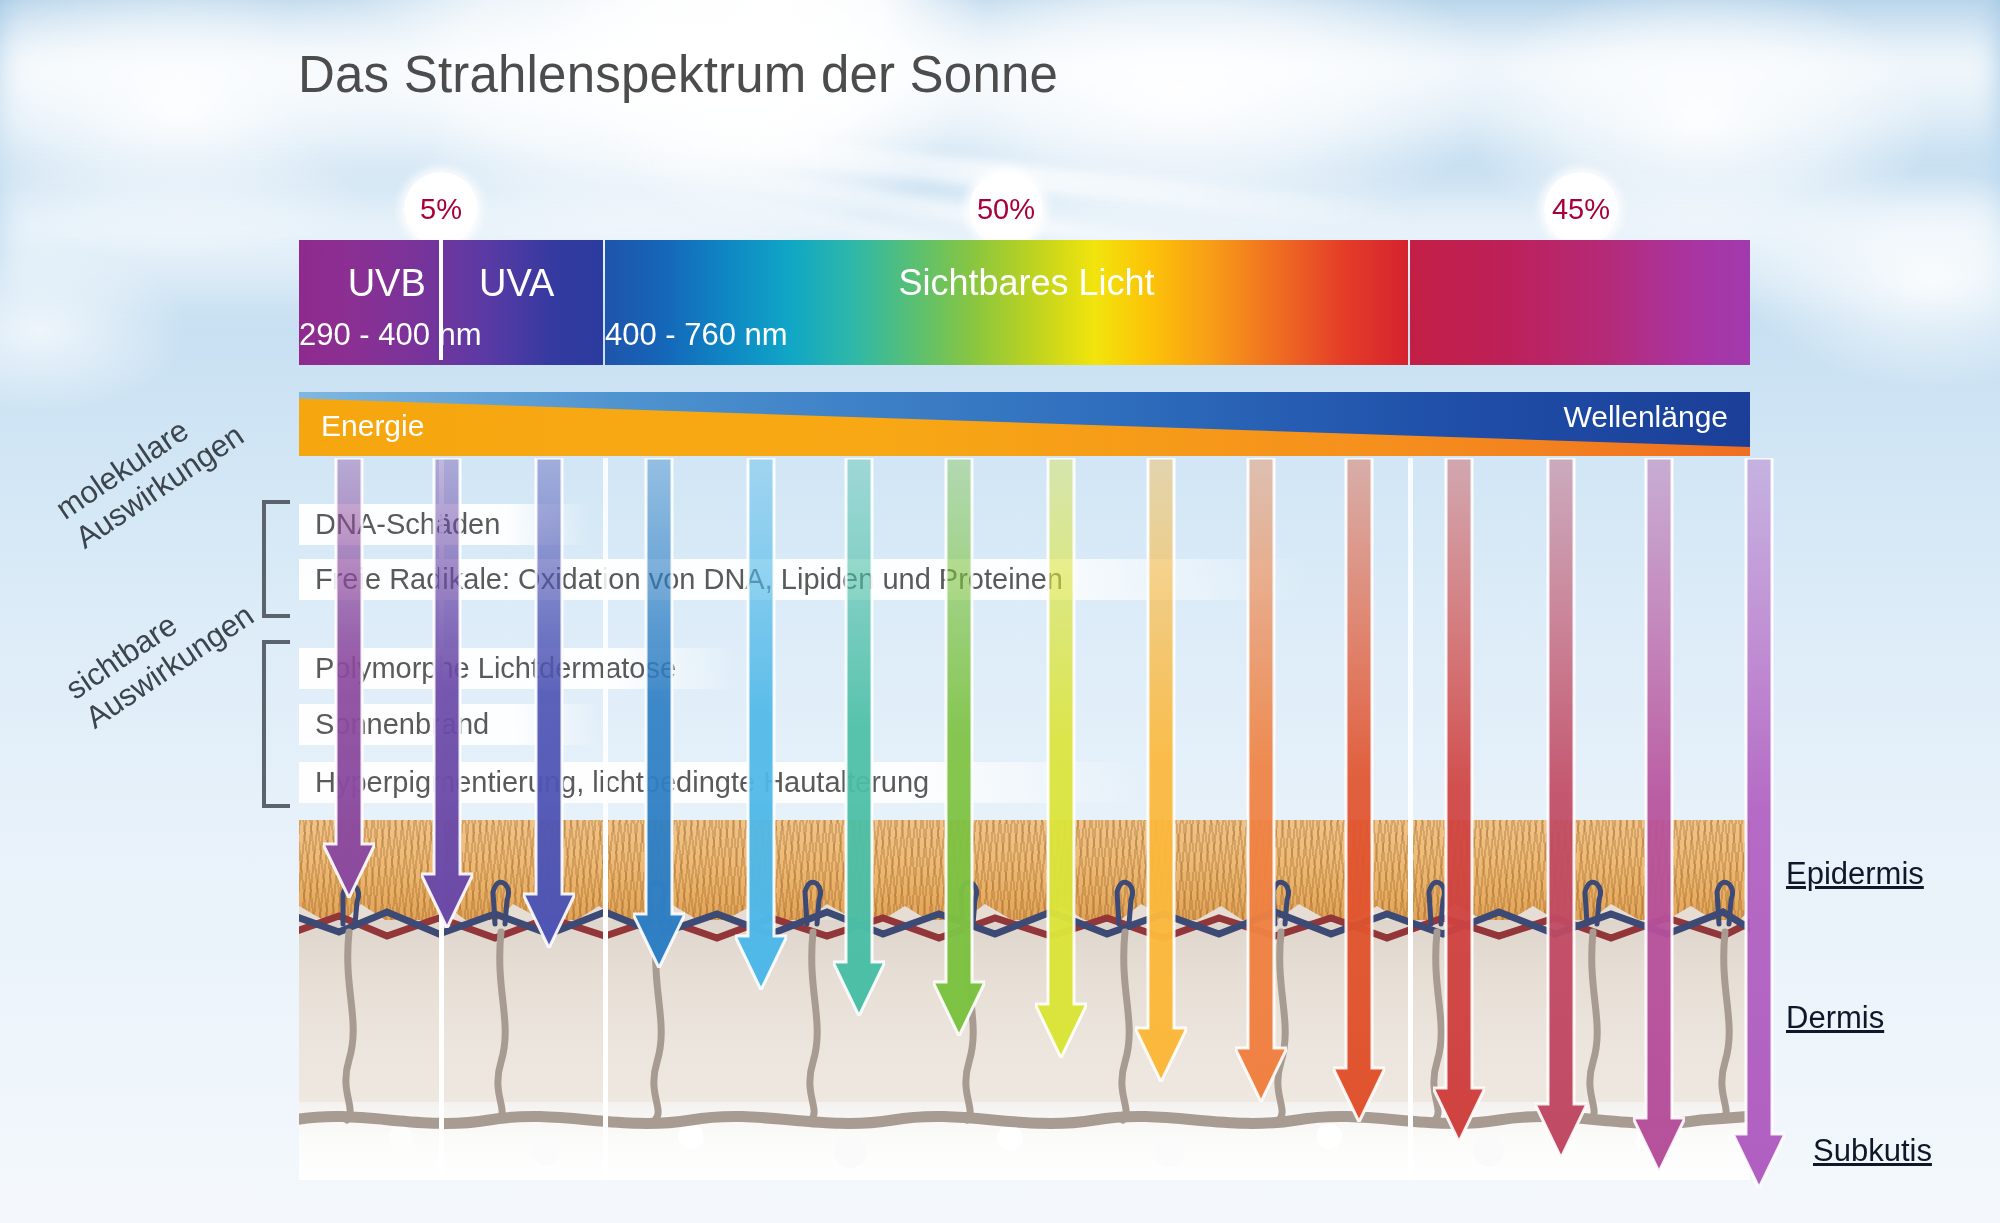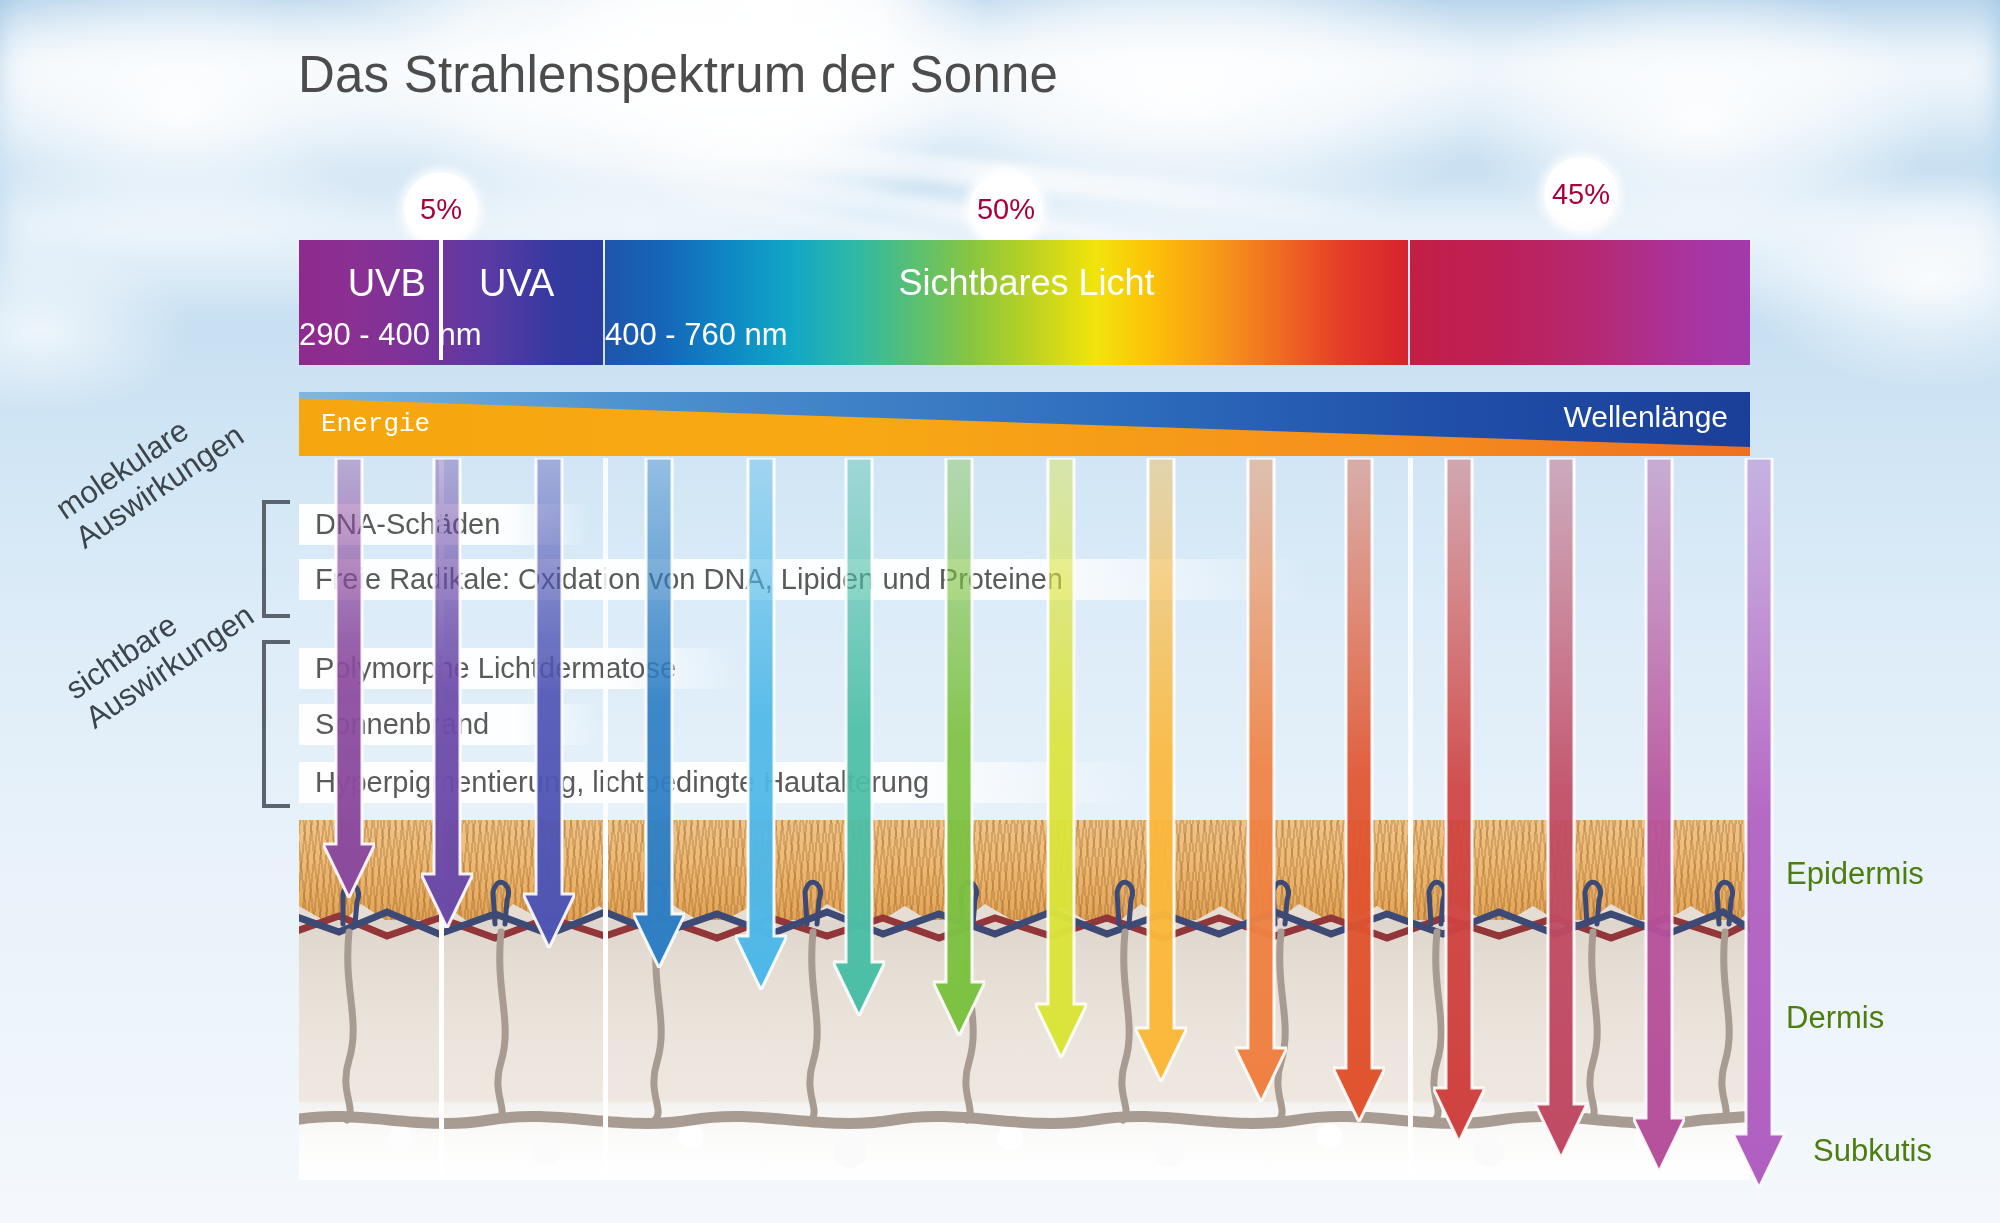--- a/index.html
+++ b/index.html
@@ -65,21 +65,21 @@
   }
 
   
   #ew{position:absolute;left:299px;top:392px;width:1451px;height:64px;}
   #ew .wl{position:absolute;inset:0;
     background:linear-gradient(90deg,#7fb7e0 0%,#4f93cf 22%,#2f6fbe 55%,#1f4ea8 80%,#1b3f98 100%);
     clip-path:polygon(0 0,100% 0,100% 100%,0 14%);}
   #ew .en{position:absolute;inset:0;
     background:linear-gradient(90deg,#f6a70f 0%,#f7a814 40%,#f58f1d 75%,#ef6f22 100%);
     clip-path:polygon(0 10%,100% 86%,100% 100%,0 100%);}
-  #ew .enlbl{position:absolute;left:22px;top:17px;color:#fff;font-size:26px;font-family:Liberation Mono, monospace;}
+  #ew .enlbl{position:absolute;left:22px;top:17px;color:#fff;font-size:30px;}
   #ew .wllbl{position:absolute;right:22px;top:8px;color:#fff;font-size:30px;}
 
   
   .band{
     position:absolute;height:41px;display:flex;align-items:center;
     color:#5a5a5a;font-size:29px;padding-left:16px;box-sizing:border-box;
     background:linear-gradient(90deg,rgba(255,255,255,.96) 0%,rgba(255,255,255,.94) 72%,rgba(255,255,255,.0) 100%);
     white-space:nowrap;
   }
 
@@ -122,21 +122,21 @@
   }
 
   
   .vsep{position:absolute;top:0;width:5px;background:#fff;}
 
   
   .arrow{position:absolute;}
   .arrow svg{display:block;}
 
   
-  .skinlbl{position:absolute;color:#4d7c0f;font-size:31px;white-space:nowrap;}
+  .skinlbl{position:absolute;color:#0f172a;font-size:31px;white-space:nowrap;text-decoration:underline;}
 </style>
 </head>
 <body>
 
 <div id="stage">
 
   <div class="sky"></div>
   <div class="sunglow"></div>
   <div class="cloudband" style="top:-30px;height:210px;"></div>
   <div class="cloudband" style="top:150px;height:170px;opacity:.8;"></div>
@@ -145,21 +145,21 @@
   <div class="ray" style="left:640px;top:176px;width:700px;height:13px;transform:rotate(12deg);opacity:.6;"></div>
 
   <div class="title">Das Strahlenspektrum der Sonne</div>
 
   <div class="pct" style="left:404px;top:172px;">
     <span>5%</span>
   </div>
   <div class="pct" style="left:969px;top:172px;">
     <span>50%</span>
   </div>
-  <div class="pct" style="left:1544px;top:157px;">
+  <div class="pct" style="left:1544px;top:172px;">
     <span>45%</span>
   </div>
 
   <div id="spectrum">
 
     <div class="seg" id="seg-uv">
       <div class="uvdiv"></div>
       <div class="segtxt" style="top:22px;font-size:38px;display:flex;justify-content:space-around;padding:0 22px;box-sizing:border-box;">
         <span>UVB</span>
         <span>UVA</span>

